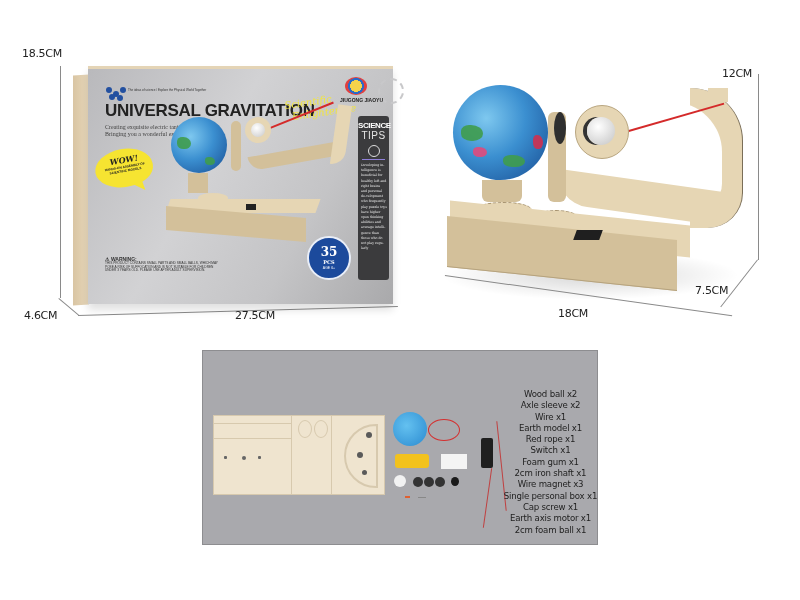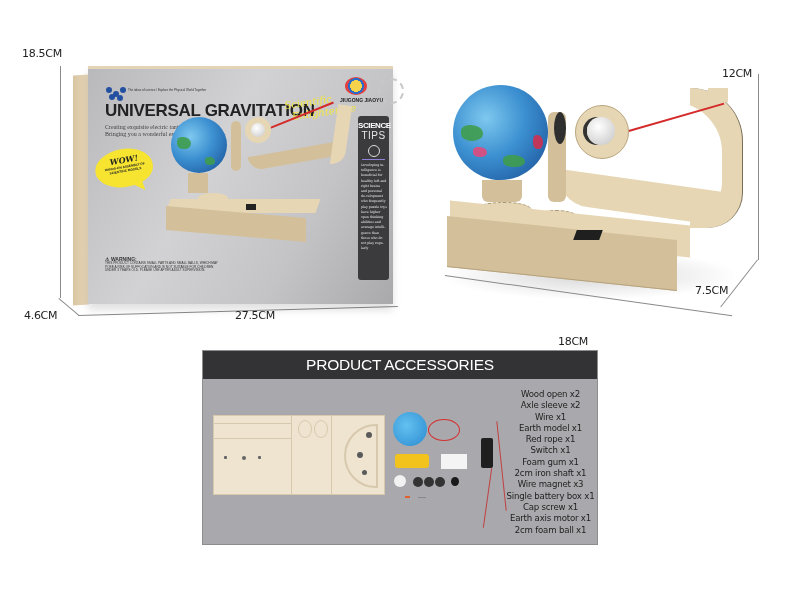--- a/index.html
+++ b/index.html
@@ -113,20 +113,25 @@
   <div class="m-globe" style="left:83px;top:48px;width:56px;height:56px;">
     <div class="m-land1" style="left:6px;top:20px;width:14px;height:12px;"></div>
     <div class="m-land1" style="left:34px;top:40px;width:10px;height:8px;"></div>
   </div>
   <div class="abs wood-d" style="left:100px;top:104px;width:20px;height:20px;"></div>
   <div class="abs wood" style="left:110px;top:124px;width:30px;height:10px;border-radius:50%;"></div>
   <div class="abs wood" style="left:80px;top:130px;width:150px;height:14px;transform:skewX(-20deg);"></div>
   <div class="abs wood-d" style="left:78px;top:143px;width:140px;height:24px;transform:skewY(5deg);"></div>
   <div class="abs" style="left:158px;top:135px;width:10px;height:6px;background:#222;"></div>
 
+  <div class="pcs-badge">
+    <div class="n">35</div>
+    <div class="u">PCS</div>
+    <div class="a">AGE 6+</div>
+  </div>
 
   <div class="warning">
     <div class="h"><span>⚠ </span><span>WARNING:</span></div>
     <div>THIS PRODUCT CONTAINS SMALL PARTS AND SMALL BALLS, WHICH MAY POSE A RISK OF SUFFOCATION AND IS NOT SUITABLE FOR CHILDREN UNDER 3 YEARS OLD. PLEASE USE AFTER ADULT SUPERVISION.</div>
   </div>
 </div>
 
 <div class="shadow" style="left:440px;top:250px;width:300px;height:50px;"></div>
 
 <div class="abs wood" style="left:690px;top:88px;width:52px;height:140px;border-radius:0 90px 60px 0;border-right:1px solid #7a6e58;"></div>
@@ -155,24 +160,23 @@
 
 <div class="abs wood" style="left:450px;top:213px;width:240px;height:32px;transform:skewY(6deg);"></div>
 <div class="abs wood-d" style="left:447px;top:228px;width:230px;height:50px;transform:skewY(6deg);border-bottom:1px solid #b5a27e;"></div>
 <div class="abs" style="left:575px;top:230px;width:26px;height:10px;background:#1f1f1f;transform:skewX(-20deg);"></div>
 
 <div class="dim" style="left:722px;top:67px;">12CM</div>
 <div class="line" style="left:758px;top:74px;width:1px;height:186px;"></div>
 <div class="line" style="left:758px;top:260px;width:60px;height:1px;transform:rotate(128deg);transform-origin:0 0;"></div>
 <div class="line" style="left:445px;top:275px;width:290px;height:1px;transform:rotate(8deg);transform-origin:0 0;"></div>
 <div class="dim" style="left:695px;top:284px;">7.5CM</div>
-<div class="dim" style="left:558px;top:307px;margin-top:28px;">18CM</div>
+<div class="dim" style="left:558px;top:307px;">18CM</div>
 
 <div class="acc">
-  <div class="acc-header">PRODUCT ACCESSORIES</div>
 
   <div class="board" style="left:10px;top:64px;width:80px;height:80px;">
     <div class="dot" style="left:10px;top:40px;width:3px;height:3px;"></div>
     <div class="dot" style="left:28px;top:40px;width:4px;height:4px;border-radius:50%;"></div>
     <div class="dot" style="left:44px;top:40px;width:3px;height:3px;"></div>
     <div class="abs" style="left:0;top:22px;width:100%;height:1px;background:#d7c9ae;"></div>
     <div class="abs" style="left:0;top:7px;width:100%;height:1px;background:#d7c9ae;"></div>
   </div>
   <div class="board" style="left:88px;top:64px;width:42px;height:80px;">
     <div class="abs" style="left:6px;top:4px;width:12px;height:16px;border:1px solid #d7c9ae;border-radius:50%;"></div>
@@ -194,27 +198,27 @@
   <div class="abs" style="left:298px;top:70px;width:1px;height:90px;background:#c04040;transform:rotate(-6deg);"></div>
   <div class="abs" style="left:191px;top:124px;width:12px;height:12px;border-radius:50%;background:#f2f2f2;"></div>
   <div class="abs" style="left:210px;top:126px;width:10px;height:10px;border-radius:50%;background:#333;"></div>
   <div class="abs" style="left:221px;top:126px;width:10px;height:10px;border-radius:50%;background:#333;"></div>
   <div class="abs" style="left:232px;top:126px;width:10px;height:10px;border-radius:50%;background:#333;"></div>
   <div class="abs" style="left:248px;top:126px;width:8px;height:9px;border-radius:50%;background:#1a1a1a;"></div>
   <div class="abs" style="left:202px;top:145px;width:5px;height:2px;background:#e06030;"></div>
   <div class="abs" style="left:215px;top:146px;width:8px;height:1px;background:#888;"></div>
 
   <div class="acc-list">
-    <div>Wood open x2</div>
+    <div>Wood ball x2</div>
     <div>Axle sleeve x2</div>
     <div>Wire x1</div>
     <div>Earth model x1</div>
     <div>Red rope x1</div>
     <div>Switch x1</div>
     <div>Foam gum x1</div>
     <div>2cm iron shaft x1</div>
     <div>Wire magnet x3</div>
-    <div>Single battery box x1</div>
+    <div>Single personal box x1</div>
     <div>Cap screw x1</div>
     <div>Earth axis motor x1</div>
     <div>2cm foam ball x1</div>
   </div>
 </div>
 
 </body></html>

